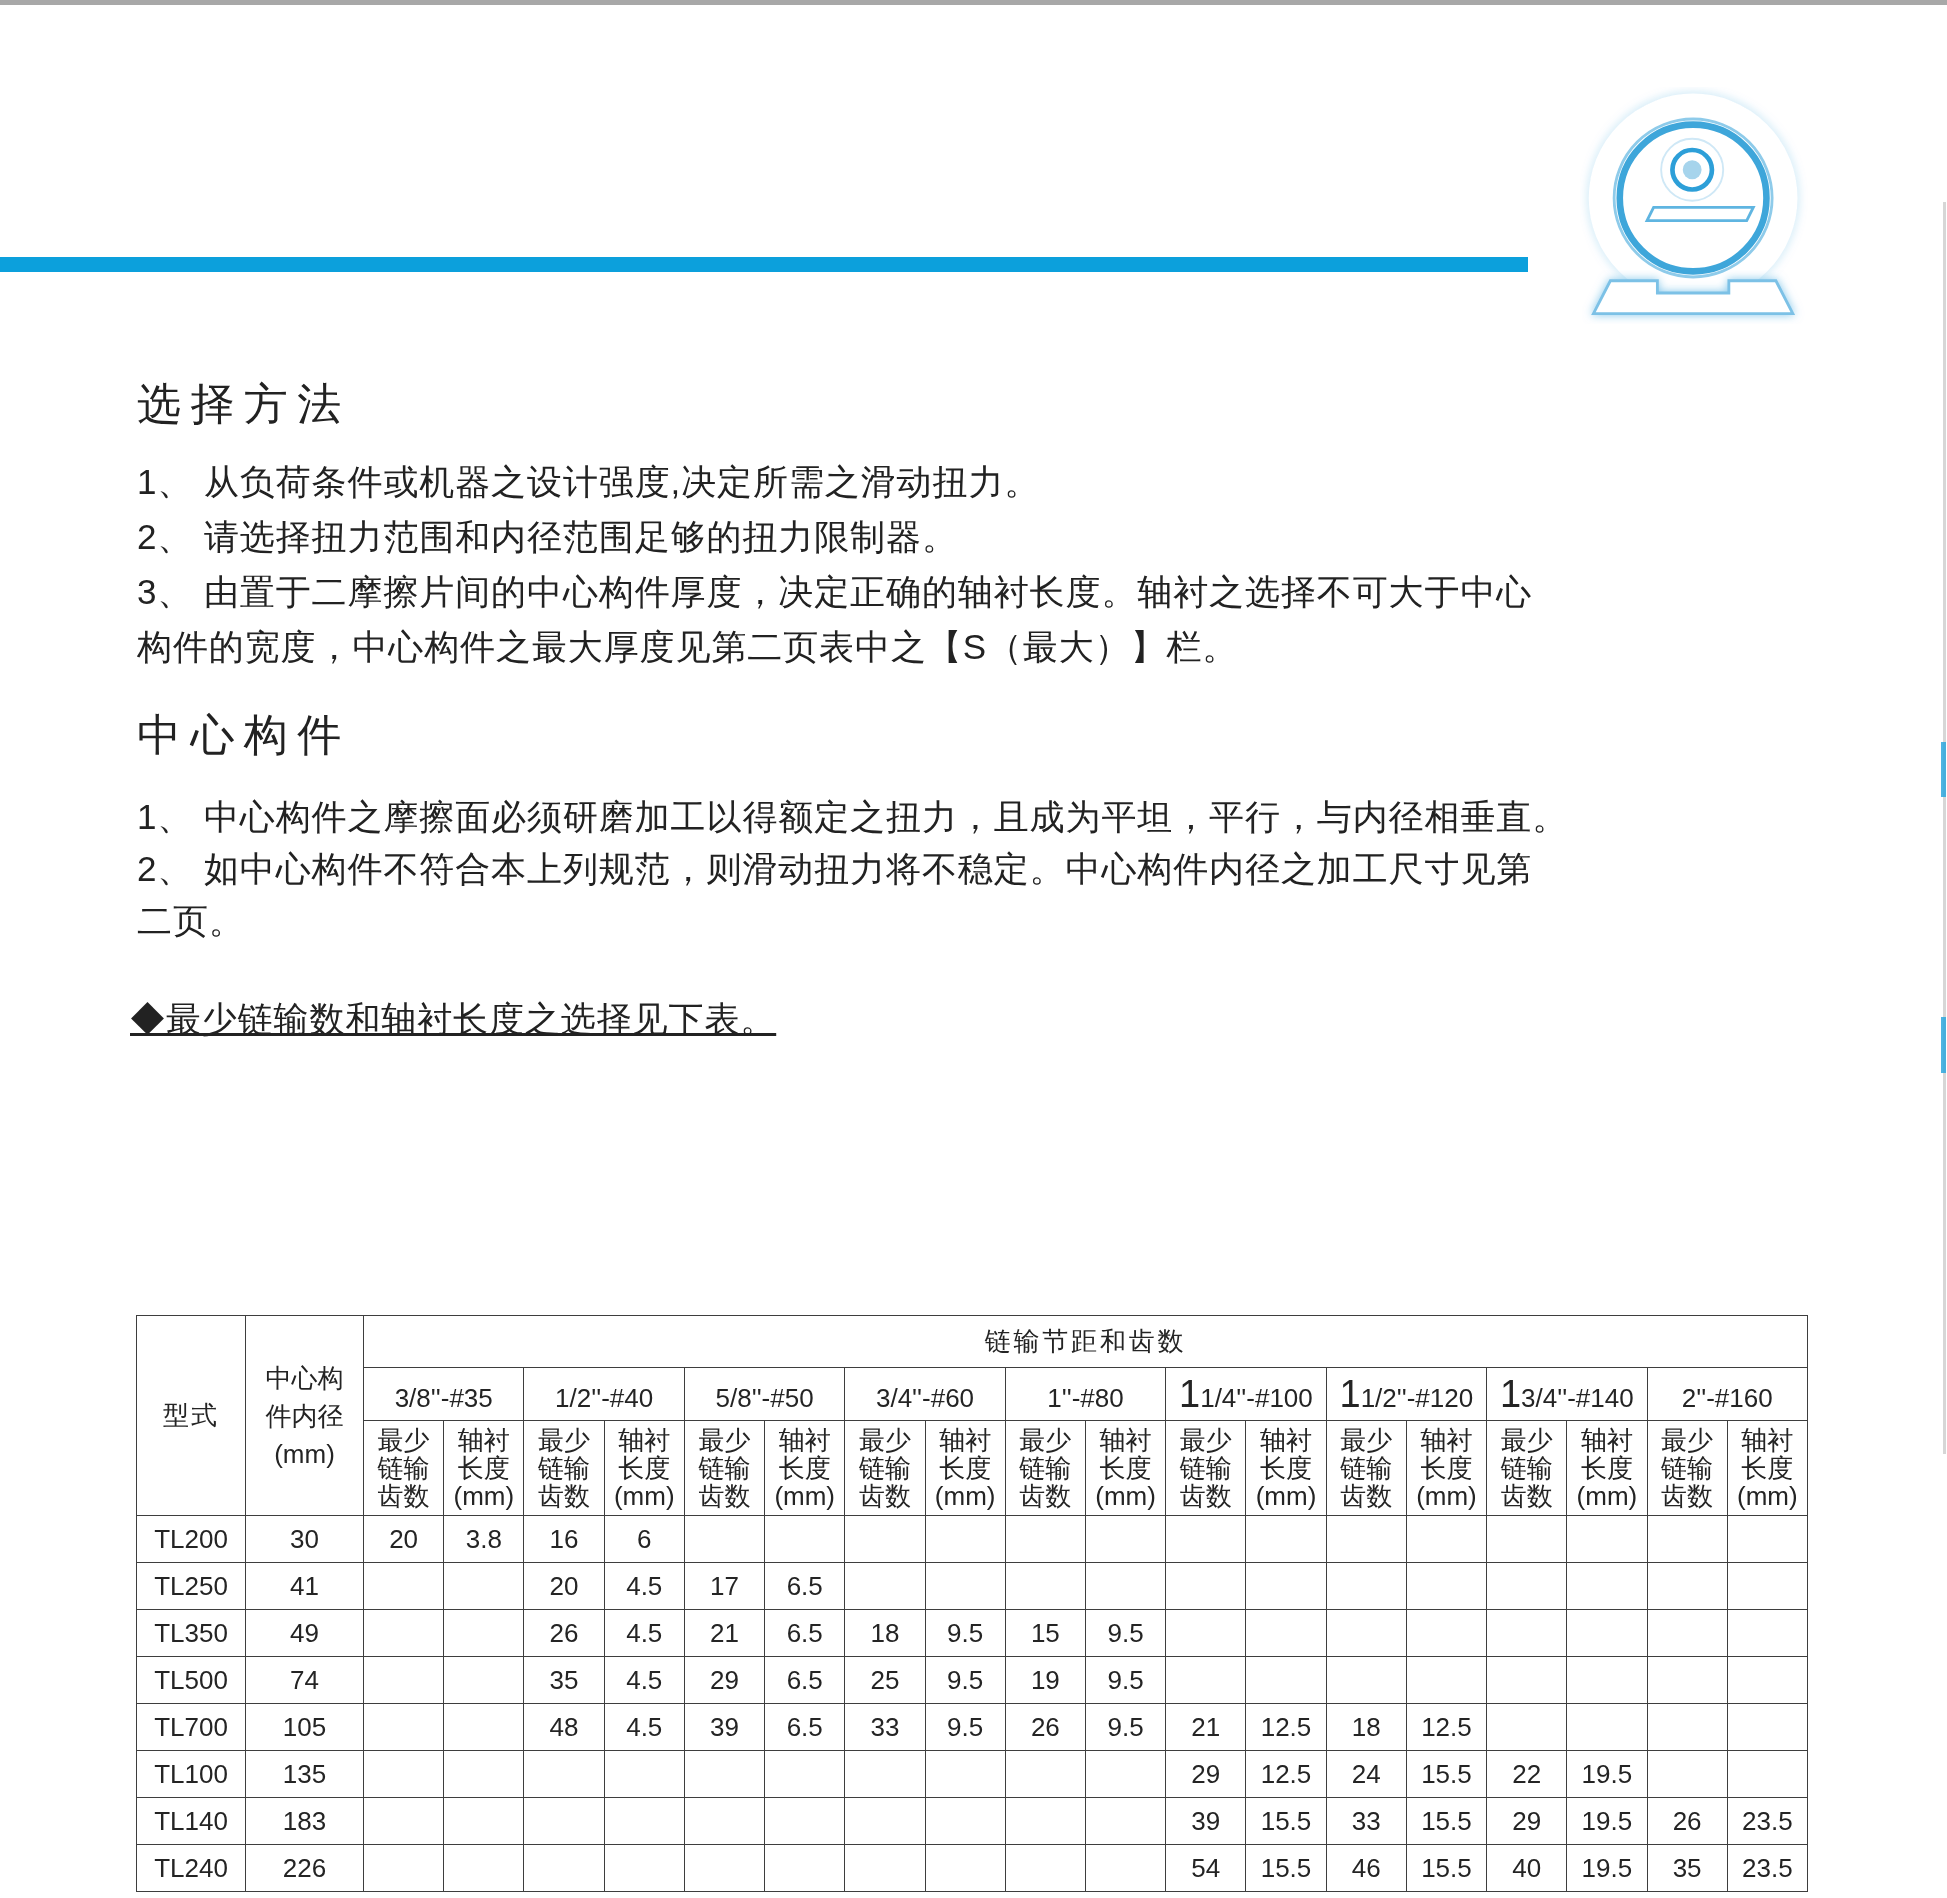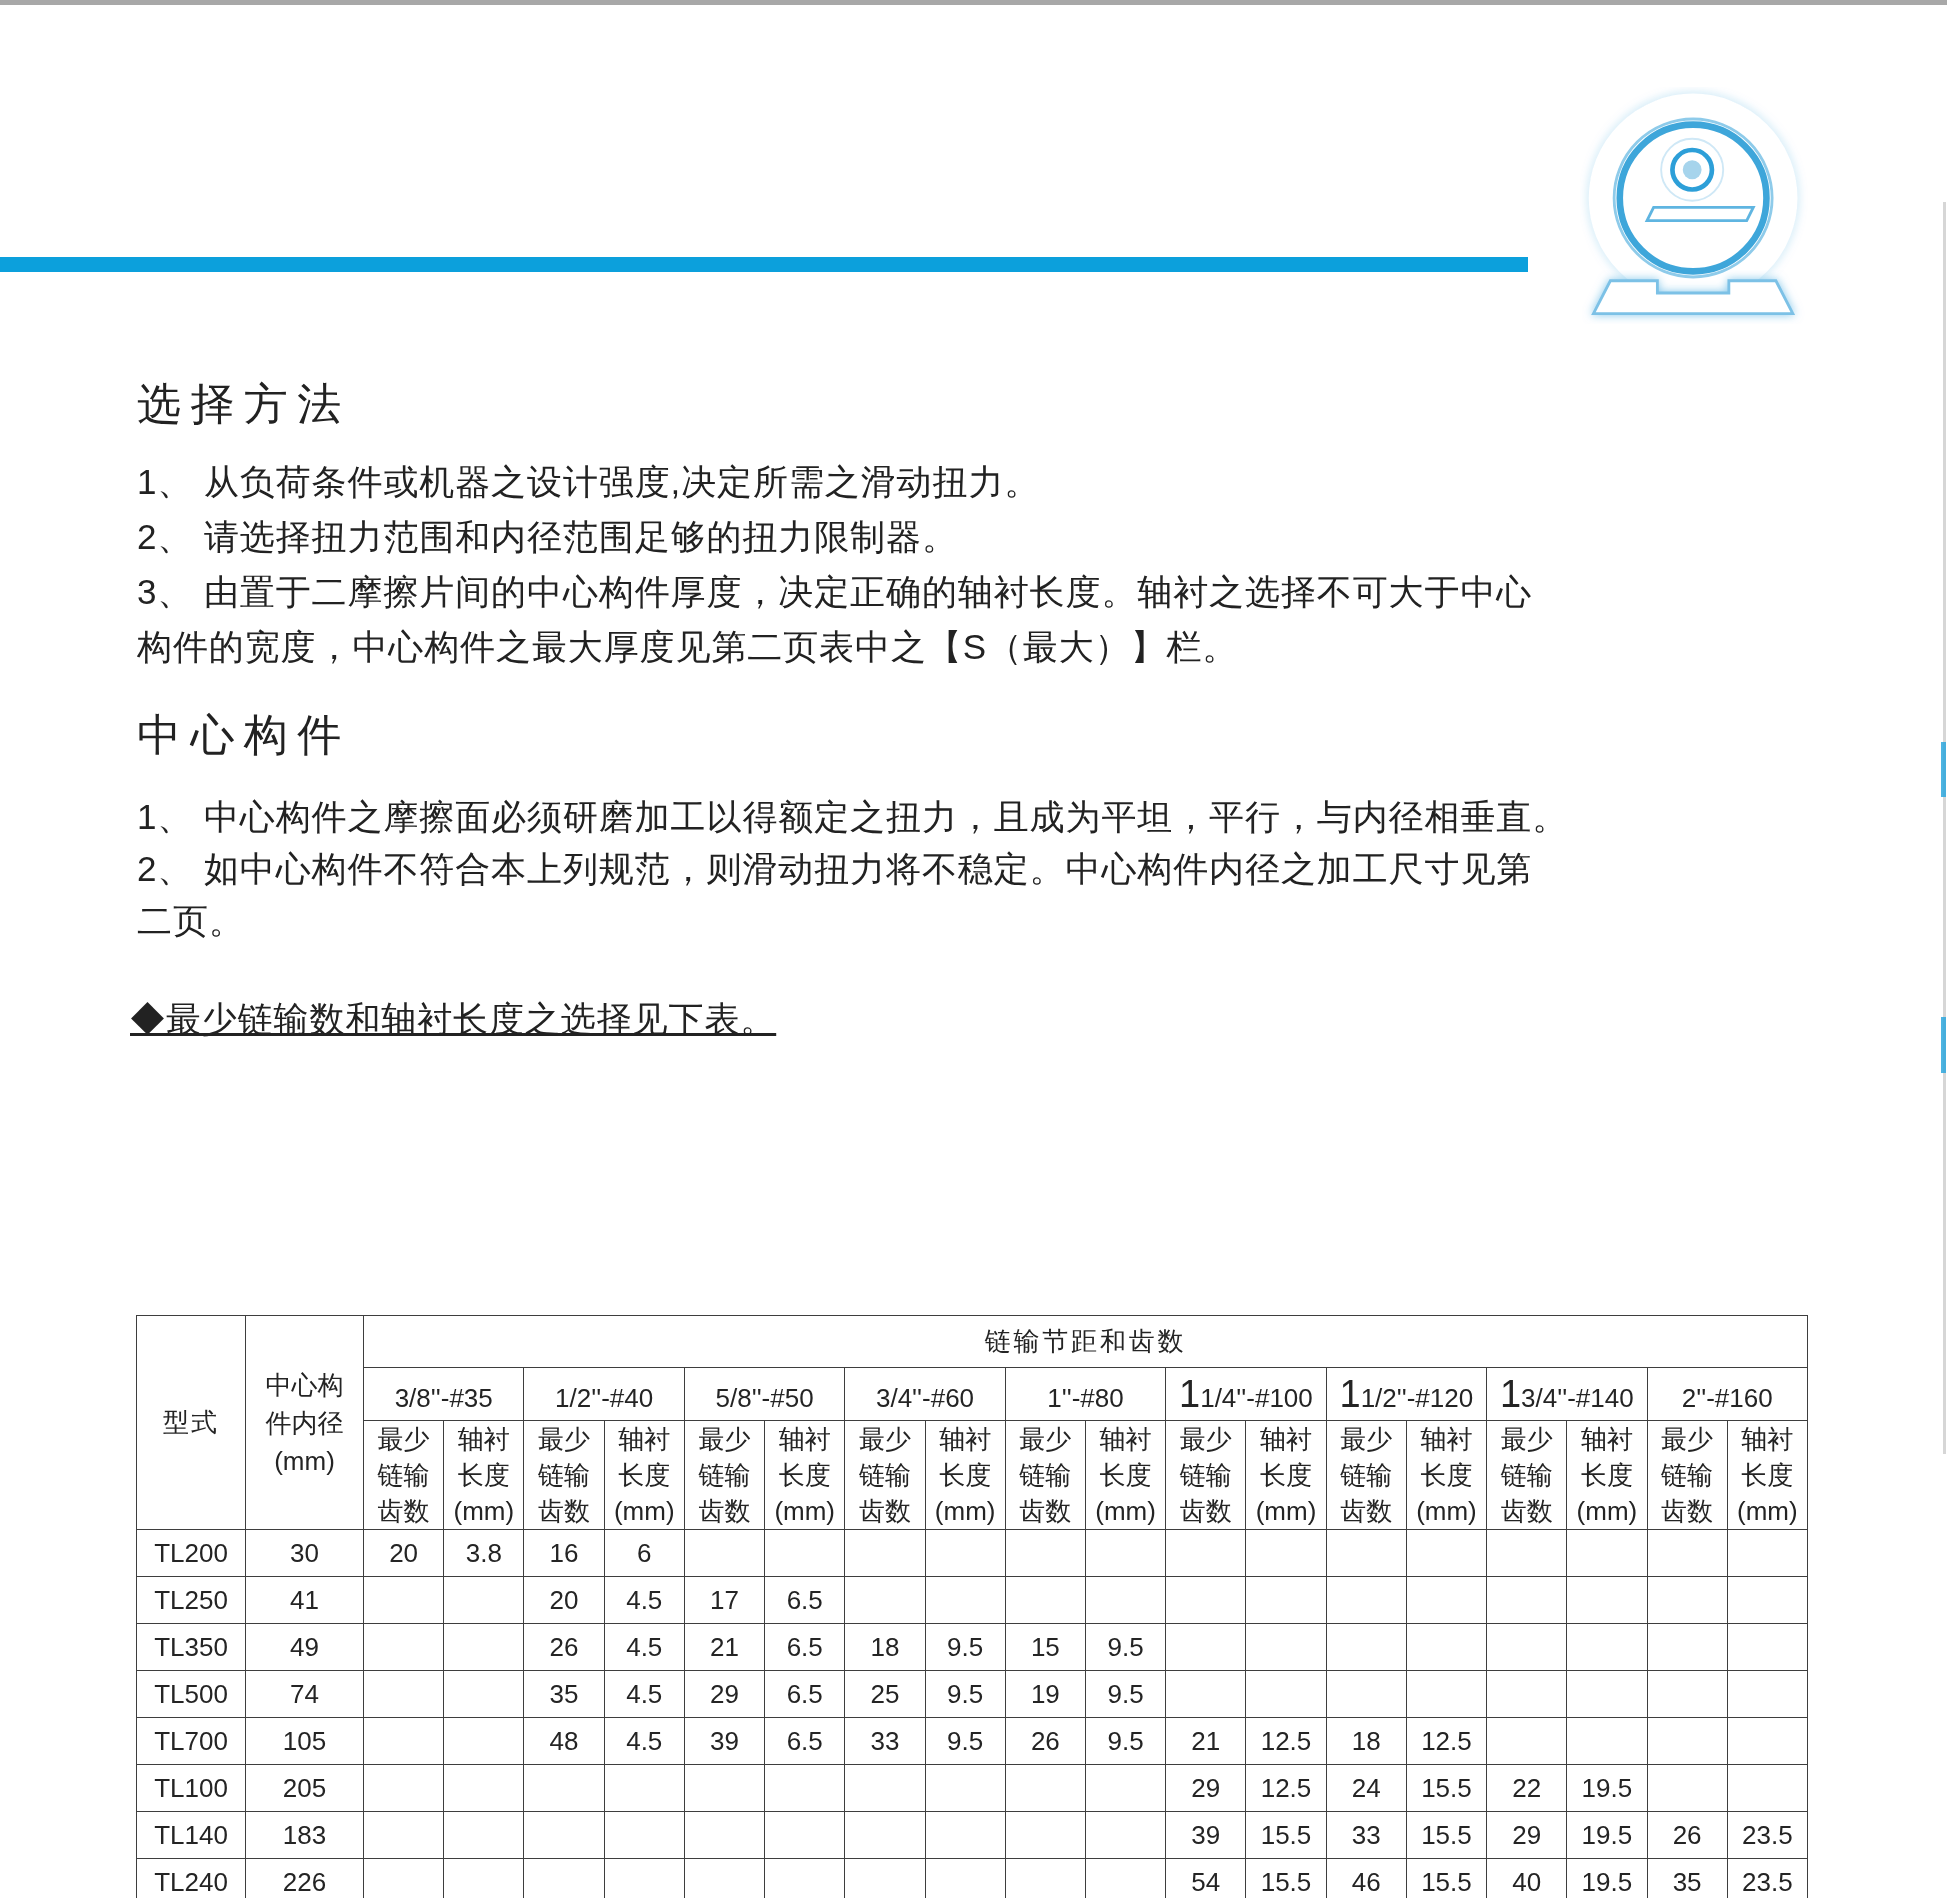--- a/index.html
+++ b/index.html
@@ -39,21 +39,21 @@
   table.sel{border:1.9px solid #3e3e3e;}
   thead tr.r1{height:52px;}
   thead tr.r2{height:53px;}
   thead tr.r3{height:95px;}
   tbody tr{height:47px;}
   th.model-h{font-size:27px;letter-spacing:1.9px;}
   th.bore-h{font-size:26px;line-height:38px;white-space:pre-line;}
   th.span-h{font-size:26px;letter-spacing:2.8px;}
   th.pitch{font-size:27px;}
   th.pitch .big{font-size:38px;}
-  th.subhead{font-size:25.4px;line-height:36px;white-space:pre-line;}
+  th.subhead{font-size:25.4px;line-height:28px;white-space:pre-line;}
   td.model{font-size:26px;margin-left:35px;}
 </style>
 </head>
 <body>
 
 <div class="page-root">
 
   <div class="top-strip"></div>
   <div class="blue-bar"></div>
 
@@ -307,21 +307,21 @@
           <td>12.5</td>
           <td>18</td>
           <td>12.5</td>
           <td></td>
           <td></td>
           <td></td>
           <td></td>
         </tr>
         <tr>
           <td class="model">TL100</td>
-          <td>205</td>
+          <td>135</td>
           <td></td>
           <td></td>
           <td></td>
           <td></td>
           <td></td>
           <td></td>
           <td></td>
           <td></td>
           <td></td>
           <td></td>

